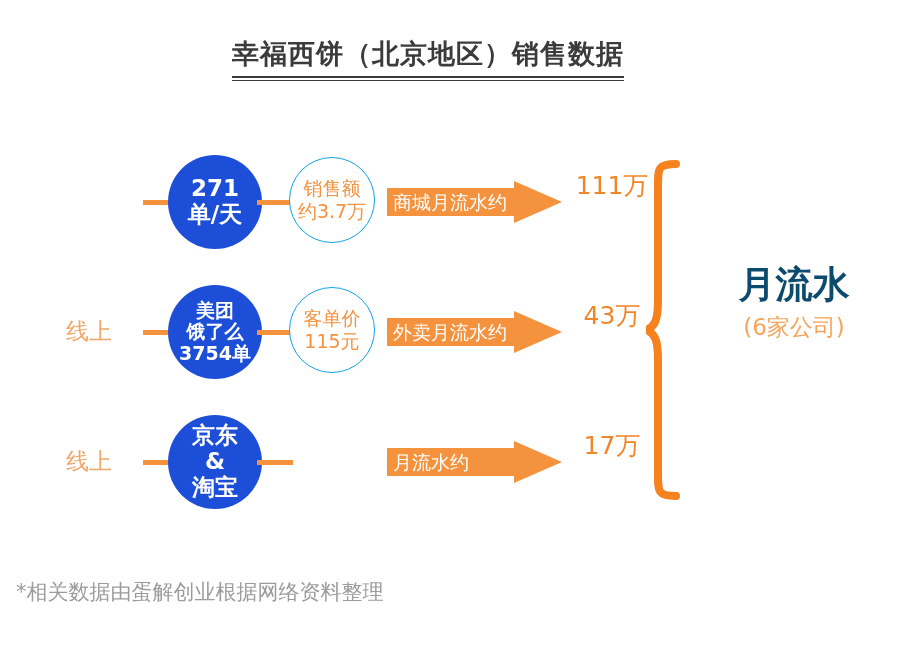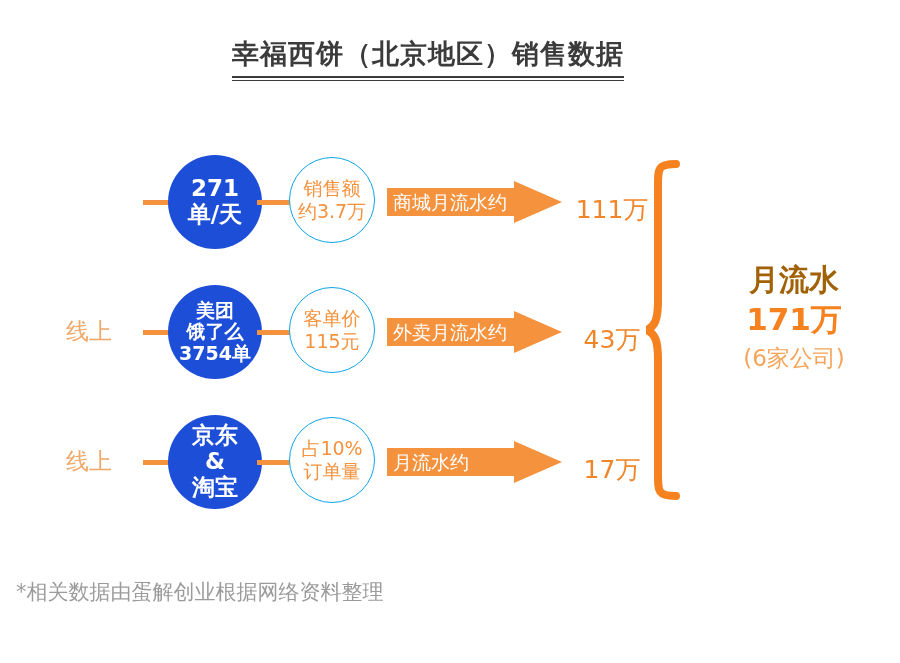--- a/index.html
+++ b/index.html
@@ -150,21 +150,21 @@
     line-height: 28px;
     color: #ffffff;
     font-size: 19px;
     font-weight: 400;
     white-space: nowrap;
   }
 
   
   .result-value {
     position: absolute;
-    top: 40px;
+    top: 16px;
     left: 566px;
     width: 92px;
     height: 46px;
     line-height: 46px;
     text-align: center;
     color: #f0862a;
     font-size: 25px;
     font-weight: 400;
     white-space: nowrap;
   }
@@ -181,22 +181,22 @@
   
   #summary {
     position: absolute;
     left: 694px;
     top: 262px;
     width: 200px;
     text-align: center;
     line-height: 1.22;
   }
   #summary-title {
-    color: #a16207;
-    font-size: 30px;
+    color: #0c4a6e;
+    font-size: 37px;
     font-weight: 700;
     white-space: nowrap;
   }
   #summary-value {
     color: #f5811f;
     font-size: 31px;
     font-weight: 700;
     white-space: nowrap;
     margin-top: 2px;
   }
@@ -260,38 +260,35 @@
   <div class="result-value">43万</div>
 </div>
 
 <div class="row" id="row-2">
   <div class="src-label">线上</div>
   <div class="connector connector-a"></div>
   <div class="circle-solid sz-big">京东
 &amp;
 淘宝</div>
   <div class="connector connector-b"></div>
-  <div class="circle-hollow">占10%
-订单量</div>
   <div class="arrow-wrap">
     <div class="arrow-shape"></div>
     <div class="arrow-label">月流水约</div>
   </div>
   <div class="result-value">17万</div>
 </div>
 
 <svg id="brace" viewBox="0 0 44 340" xmlns="http://www.w3.org/2000/svg">
   <path d="M 30 4
            C 12 4, 12 8, 12 26
            L 12 140
            C 12 160, 9 166, 1 170
            C 9 174, 12 180, 12 200
            L 12 314
            C 12 332, 12 336, 30 336" fill="none" stroke="#f5811f" stroke-width="8" stroke-linecap="round" stroke-linejoin="round"></path>
 </svg>
 
 <div id="summary">
   <div id="summary-title">月流水</div>
-  <div id="summary-value">171万</div>
   <div id="summary-note">(6家公司)</div>
 </div>
 
 <div id="footnote">*相关数据由蛋解创业根据网络资料整理</div>
 
 </body></html>

